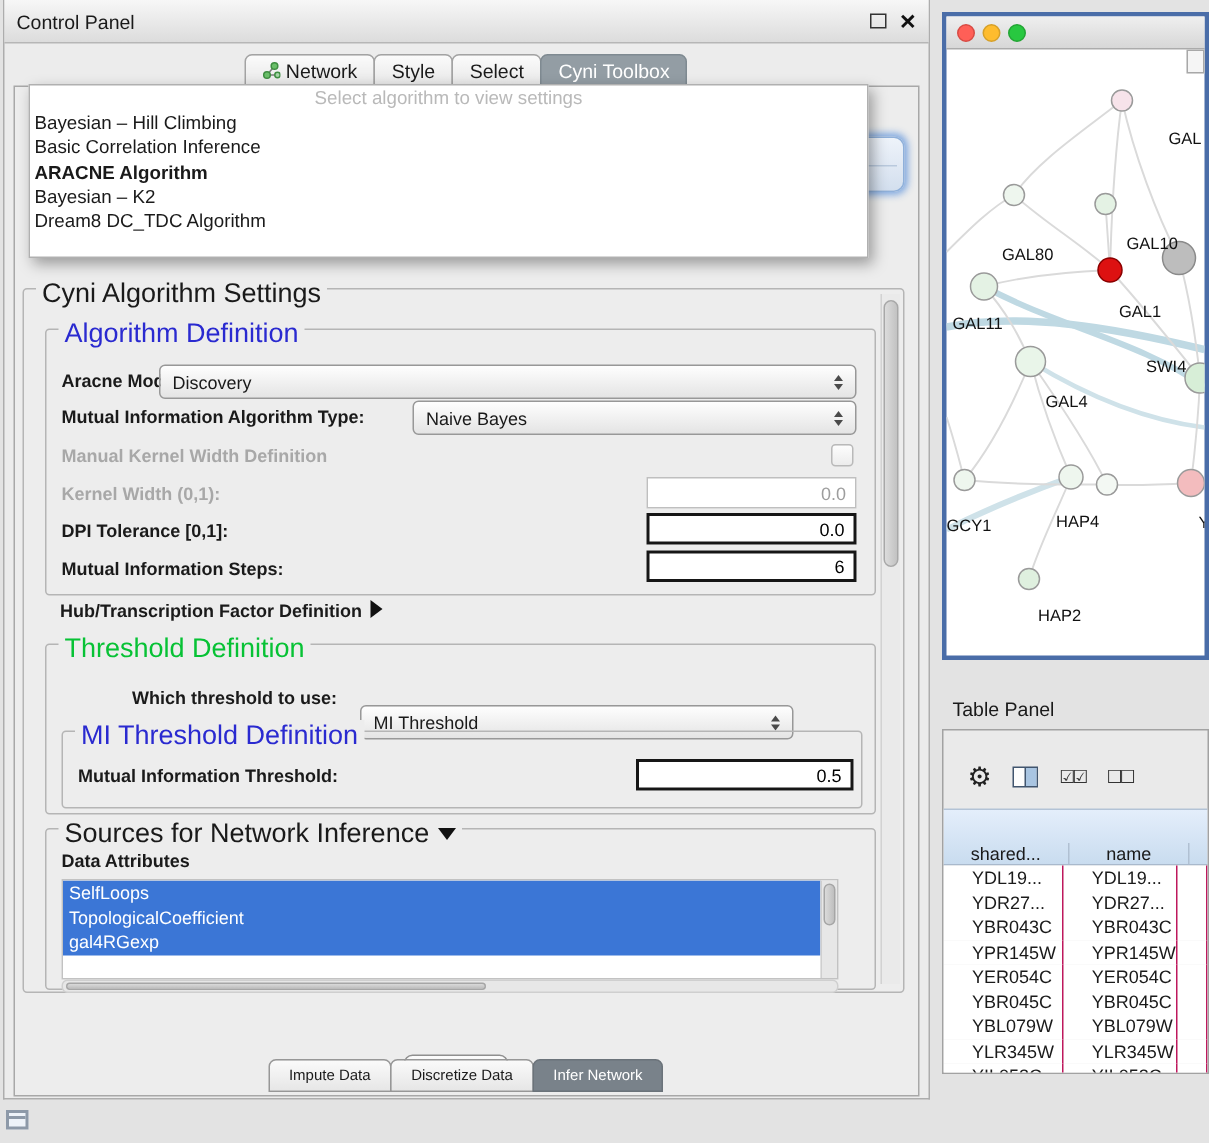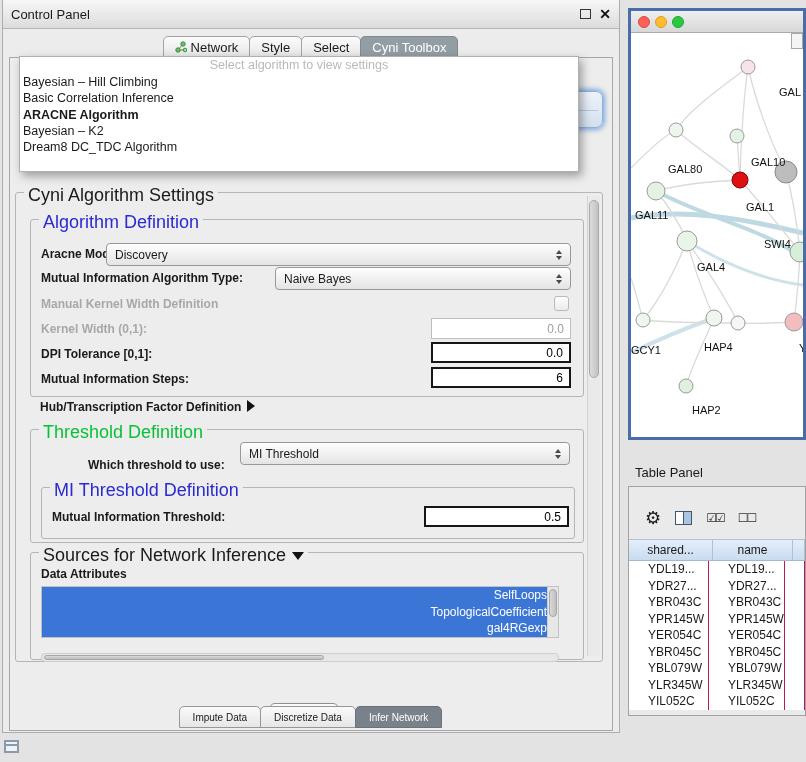--- a/index.html
+++ b/index.html
@@ -128,21 +128,21 @@
     position:absolute; left:628px; top:486px; width:178px; height:230px;
     background:#eaeaea; border:1px solid #a2a2a2; overflow:hidden;
   }
   .tp-toolbar { position:absolute; left:0; top:16px; right:0; height:30px; display:flex; align-items:center; padding-left:16px; gap:14px; }
   .gear { font-size:18px; color:#222; line-height:1; }
   .col-icon { width:17px; height:14px; border:1px solid #41556e; display:flex; }
   .col-icon .l { flex:1; background:#fdfdfd; border-right:1px solid #41556e; }
   .col-icon .r { flex:1; background:#a9c5e2; }
   .chk-icons { font-size:12px; letter-spacing:-2px; color:#333; }
   .tp-table { position:absolute; left:0; top:52px; right:0; font-size:12px; }
-  .tp-hrow { display:flex; height:22px; background:linear-gradient(#e4eefb,#c9dcef); border-top:1px solid #b3c3d6; border-bottom:1px solid #a9b9cc; }
+  .tp-hrow { display:flex; height:38px; background:linear-gradient(#e4eefb,#c9dcef); border-top:1px solid #b3c3d6; border-bottom:1px solid #a9b9cc;align-items:flex-end; }
   .tp-hcell { display:flex; align-items:center; justify-content:center; border-right:1px solid #b0c0d2; overflow:hidden; white-space:nowrap; }
   .tp-row { display:flex; height:16.5px; background:#fff; }
   .tp-cell { padding-left:19px; line-height:16.5px; overflow:hidden; white-space:nowrap; border-right:1px solid #be185d; }
   .w1 { width:84px; } .w2 { width:80px; } .w3 { flex:1; }
   
   .dock-icon { position:absolute; left:4px; top:740px; width:15px; height:13px; border:2px solid #8d99a8; background:#eef3f9; }
   .dock-icon:after { content:""; position:absolute; left:0; right:0; top:2px; border-top:2px solid #8d99a8; }
 </style>
 </head>
 <body>
@@ -236,21 +236,21 @@
       </div>
 
       <span class="lbl" style="left:24px; top:207px;">
         <span>Hub/Transcription Factor Definition</span><span class="tri-right"></span>
       </span>
 
       <div class="group" style="left:14px; top:236px; width:554px; height:114px;">
         <span class="group-title t-green">Threshold Definition</span>
 
         <span class="lbl" style="left:57px; top:28px;">Which threshold to use:</span>
-        <div class="combo" style="left:209px; top:12px; width:330px;">
+        <div class="combo" style="left:209px; top:40px; width:289px;">
           <span>MI Threshold</span>
           <span class="arrows">
               <span class="tri-up"></span>
               <span class="tri-dn"></span>
             </span>
         </div>
 
         <div class="group" style="left:10px; top:57px; width:534px; height:52px;">
           <span class="group-title t-blue">MI Threshold Definition</span>
           <span class="lbl" style="left:10px; top:22px;">Mutual Information Threshold:</span>
@@ -258,21 +258,21 @@
         </div>
       </div>
 
       <div class="group" style="left:14px; top:359px; width:554px; height:108px;">
         <span class="group-title">
           <span>Sources for Network Inference</span><span class="tri-down-big"></span>
         </span>
 
         <span class="lbl" style="left:10px; top:14px;">Data Attributes</span>
 
-        <div class="attr-list" style="left:10px; top:33px; width:518px; height:52px;text-align:right;">
+        <div class="attr-list" style="left:10px; top:33px; width:518px; height:67px;">
           <div class="attr-item">SelfLoops</div>
           <div class="attr-item">TopologicalCoefficient</div>
           <div class="attr-item">gal4RGexp</div>
           <div class="vscroll" style="height:67px;">
             <div class="thumb" style="top:2px; height:28px;"></div>
           </div>
         </div>
         <div class="hscroll" style="left:10px; top:100px; width:518px;">
           <div class="thumb" style="left:2px; width:280px;"></div>
         </div>

